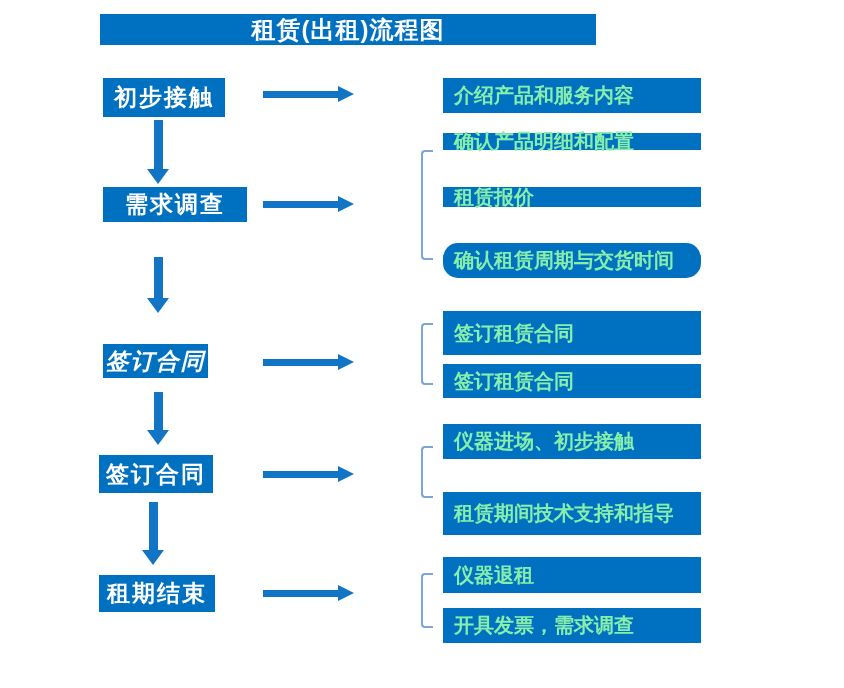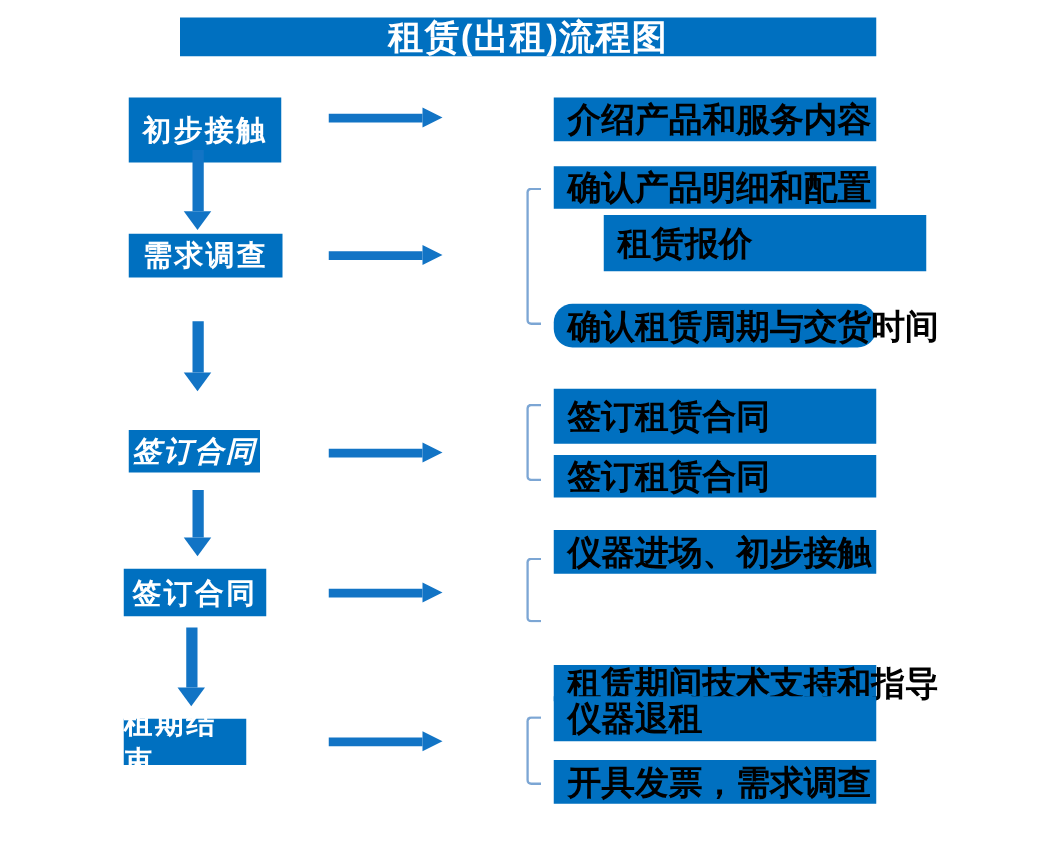--- a/index.html
+++ b/index.html
@@ -4,37 +4,36 @@
 <style>
   html,body{margin:0;padding:0;background:#ffffff;}
   .canvas{
     position:relative;
     width:844px;height:688px;
     background:#ffffff;
     font-family:"Liberation Sans", sans-serif;
     overflow:hidden;
   }
   .titlebar{
-    position:absolute;left:100px;top:14px;width:557px;height:31px;
+    position:absolute;left:100px;top:14px;width:496px;height:31px;
     background:#0070C0;color:#ffffff;
-    font-size:28px;font-weight:bold;
+    font-size:24px;font-weight:bold;
     display:flex;align-items:center;justify-content:center;
     letter-spacing:1px;
-    margin-left:44px;
   }
   .lbox{
     position:absolute;background:#0070C0;color:#ffffff;
     font-size:23px;font-weight:bold;letter-spacing:2px;
     display:flex;align-items:center;justify-content:center;
     box-sizing:border-box;
   }
   .rbox{
     position:absolute;left:443px;width:258px;
-    background:#0070C0;color:#000000;
-    font-size:27px;font-weight:bold;
+    background:#0070C0;color:#86efac;
+    font-size:20px;font-weight:bold;
     display:flex;align-items:center;
     padding-left:11px;box-sizing:border-box;
     white-space:nowrap;
   }
   .varrow{
     position:absolute;width:22px;
     display:flex;flex-direction:column;align-items:center;
   }
   .varrow .shaft{width:9px;flex:1;background:#1274C5;}
   .varrow .head{
@@ -63,25 +62,25 @@
     box-sizing:border-box;
   }
 </style>
 </head>
 <body>
 
 <div class="canvas">
 
   <div class="titlebar">租赁(出租)流程图</div>
 
-  <div class="lbox" style="left:103px;top:78px;width:122px;height:52px;">初步接触</div>
-  <div class="lbox" style="left:103px;top:187px;width:123px;height:35px;">需求调查</div>
+  <div class="lbox" style="left:103px;top:78px;width:122px;height:39px;">初步接触</div>
+  <div class="lbox" style="left:103px;top:187px;width:144px;height:35px;">需求调查</div>
   <div class="lbox" style="left:103px;top:344px;width:105px;height:34px;font-style:italic;">签订合同</div>
   <div class="lbox" style="left:99px;top:455px;width:114px;height:38px;">签订合同</div>
-  <div class="lbox" style="left:99px;top:575px;width:98px;height:37px;">租期结束</div>
+  <div class="lbox" style="left:99px;top:575px;width:116px;height:37px;">租期结束</div>
 
   <div class="varrow" style="left:147px;top:120px;height:64px;">
     <div class="shaft"></div>
     <div class="head"></div>
   </div>
   <div class="varrow" style="left:147px;top:257px;height:56px;">
     <div class="shaft"></div>
     <div class="head"></div>
   </div>
   <div class="varrow" style="left:147px;top:392px;height:53px;">
@@ -114,26 +113,26 @@
     <div class="head"></div>
   </div>
 
   <div class="bracket" style="top:150px;height:110px;"></div>
   <div class="bracket" style="top:323px;height:62px;"></div>
   <div class="bracket" style="top:446px;height:52px;"></div>
   <div class="bracket" style="top:573px;height:55px;"></div>
 
   <div class="rbox" style="top:78px;height:35px;">介绍产品和服务内容</div>
 
-  <div class="rbox" style="top:133px;height:34px;">确认产品明细和配置</div>
-  <div class="rbox" style="top:172px;height:45px;margin-left:40px;">租赁报价</div>
+  <div class="rbox" style="top:133px;height:17px;">确认产品明细和配置</div>
+  <div class="rbox" style="top:187px;height:20px;">租赁报价</div>
   <div class="rbox" style="top:243px;height:35px;border-radius:15px;">确认租赁周期与交货时间</div>
 
   <div class="rbox" style="top:311px;height:44px;">签订租赁合同</div>
   <div class="rbox" style="top:364px;height:34px;">签订租赁合同</div>
 
   <div class="rbox" style="top:424px;height:35px;">仪器进场、初步接触</div>
-  <div class="rbox" style="top:492px;height:29px;margin-top:40px;">租赁期间技术支持和指导</div>
+  <div class="rbox" style="top:492px;height:43px;">租赁期间技术支持和指导</div>
 
   <div class="rbox" style="top:557px;height:36px;">仪器退租</div>
   <div class="rbox" style="top:608px;height:35px;">开具发票，需求调查</div>
 
 </div>
 
 </body></html>

